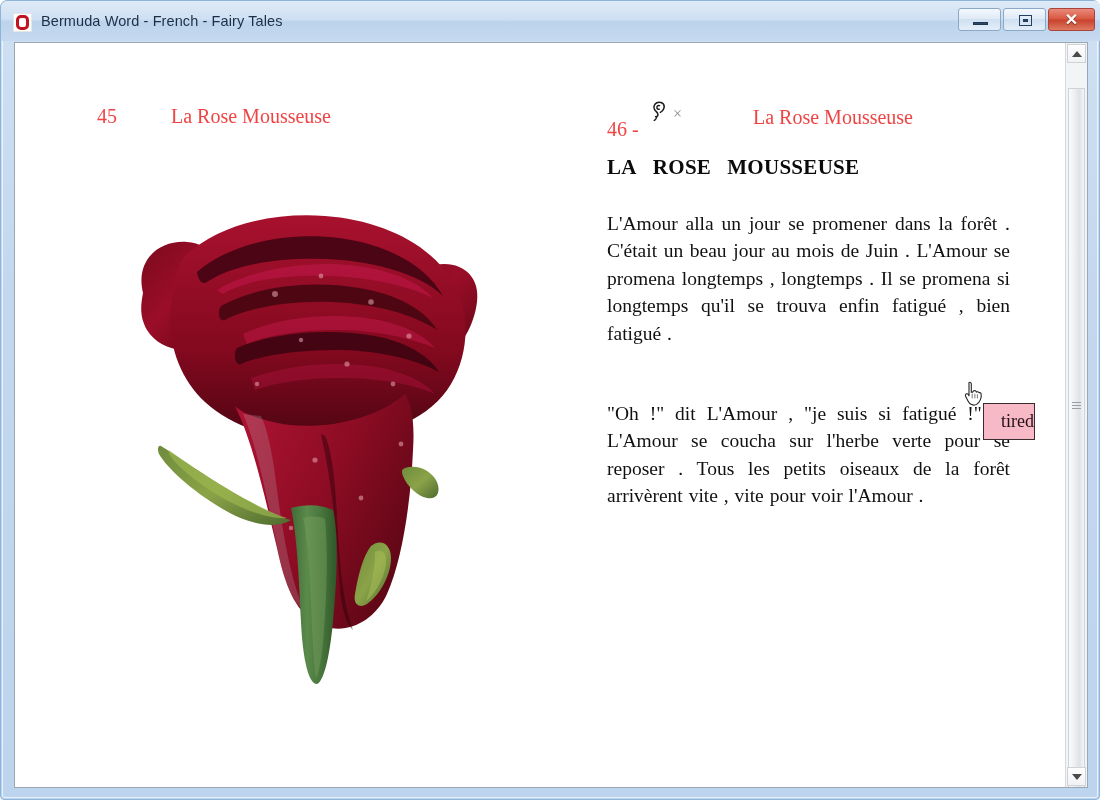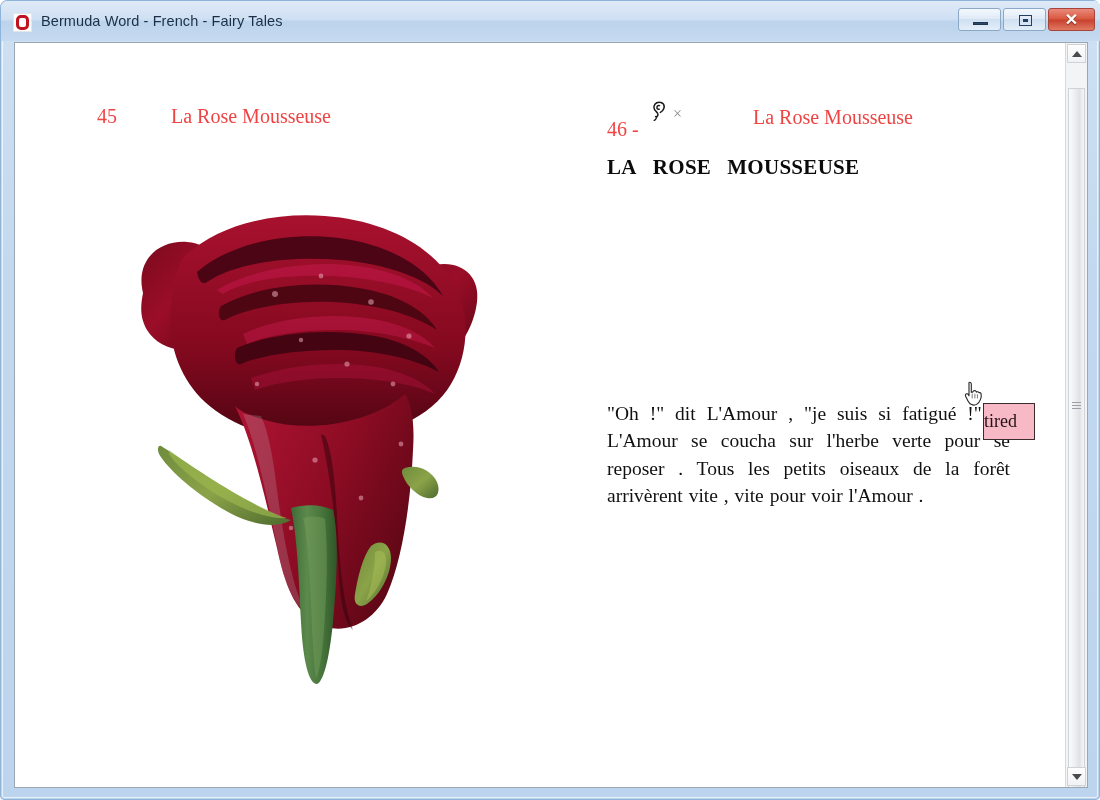--- a/index.html
+++ b/index.html
@@ -266,21 +266,21 @@
     position: absolute;
     left: 968px; top: 360px;
     width: 52px;
     height: 37px;
     box-sizing: border-box;
     background: #f6b9c5;
     border: 1px solid #3a2b2e;
     font-family: "Liberation Serif", "DejaVu Serif", serif;
     font-size: 18px;
     color: #231216;
-    text-align: left;
+    text-align: right;
     line-height: 35px;
   }
 
   
   .cursor-hand {
     position: absolute;
     left: 948px; top: 338px;
     width: 20px; height: 26px;
     pointer-events: none;
   }
@@ -415,20 +415,21 @@
         </svg>
       </div>
       <div class="close-x">×</div>
 
       <div class="page-head right-chapter">La Rose Mousseuse</div>
 
       <div class="story-title">
         <span>LA</span><span>ROSE</span><span>MOUSSEUSE</span>
       </div>
 
+      <div class="para para-1">L'Amour alla un jour se promener dans la forêt . C'était un beau jour au mois de Juin . L'Amour se promena longtemps , longtemps . Il se promena si longtemps qu'il se trouva enfin fatigué , bien fatigué .</div>
       <div class="para para-2">"Oh !" dit L'Amour , "je suis si fatigué !" Et L'Amour se coucha sur l'herbe verte pour se reposer . Tous les petits oiseaux de la forêt arrivèrent vite , vite pour voir l'Amour .</div>
     </div>
 
     <div class="tooltip">tired</div>
 
     <div class="cursor-hand">
       <svg viewBox="0 0 20 26" width="20" height="26" xmlns="http://www.w3.org/2000/svg">
         <path d="M6.2 1.4 C7.3 1.0 8.3 1.8 8.3 3.0 L8.3 11.2 L9.6 11.2 C10.1 9.9 11.3 9.3 12.4 9.8 C13.0 10.1 13.3 10.6 13.4 11.2 C14.3 10.4 15.6 10.7 16.1 11.8 C16.9 11.4 17.9 11.9 18.1 12.9 C18.4 14.3 18.2 16.6 17.4 18.6 C16.6 20.6 15.3 22.4 13.6 23.4 C12.2 24.2 10.2 24.3 8.6 23.6 C7.0 22.9 5.8 21.5 5.0 19.9 L2.6 15.2 C2.1 14.2 2.5 13.1 3.5 12.8 C4.2 12.6 4.9 12.9 5.3 13.6 L6.0 14.8 L6.0 3.2 C6.0 2.3 5.6 1.7 6.2 1.4 Z" fill="#ffffff" stroke="#242424" stroke-width="1.1" stroke-linejoin="round"></path>
         <path d="M9.2 13.0 L9.2 17.0 M11.9 13.2 L11.9 17.0 M14.4 13.6 L14.4 17.0" stroke="#6b6b6b" stroke-width="0.9" stroke-linecap="round"></path>
       </svg>

